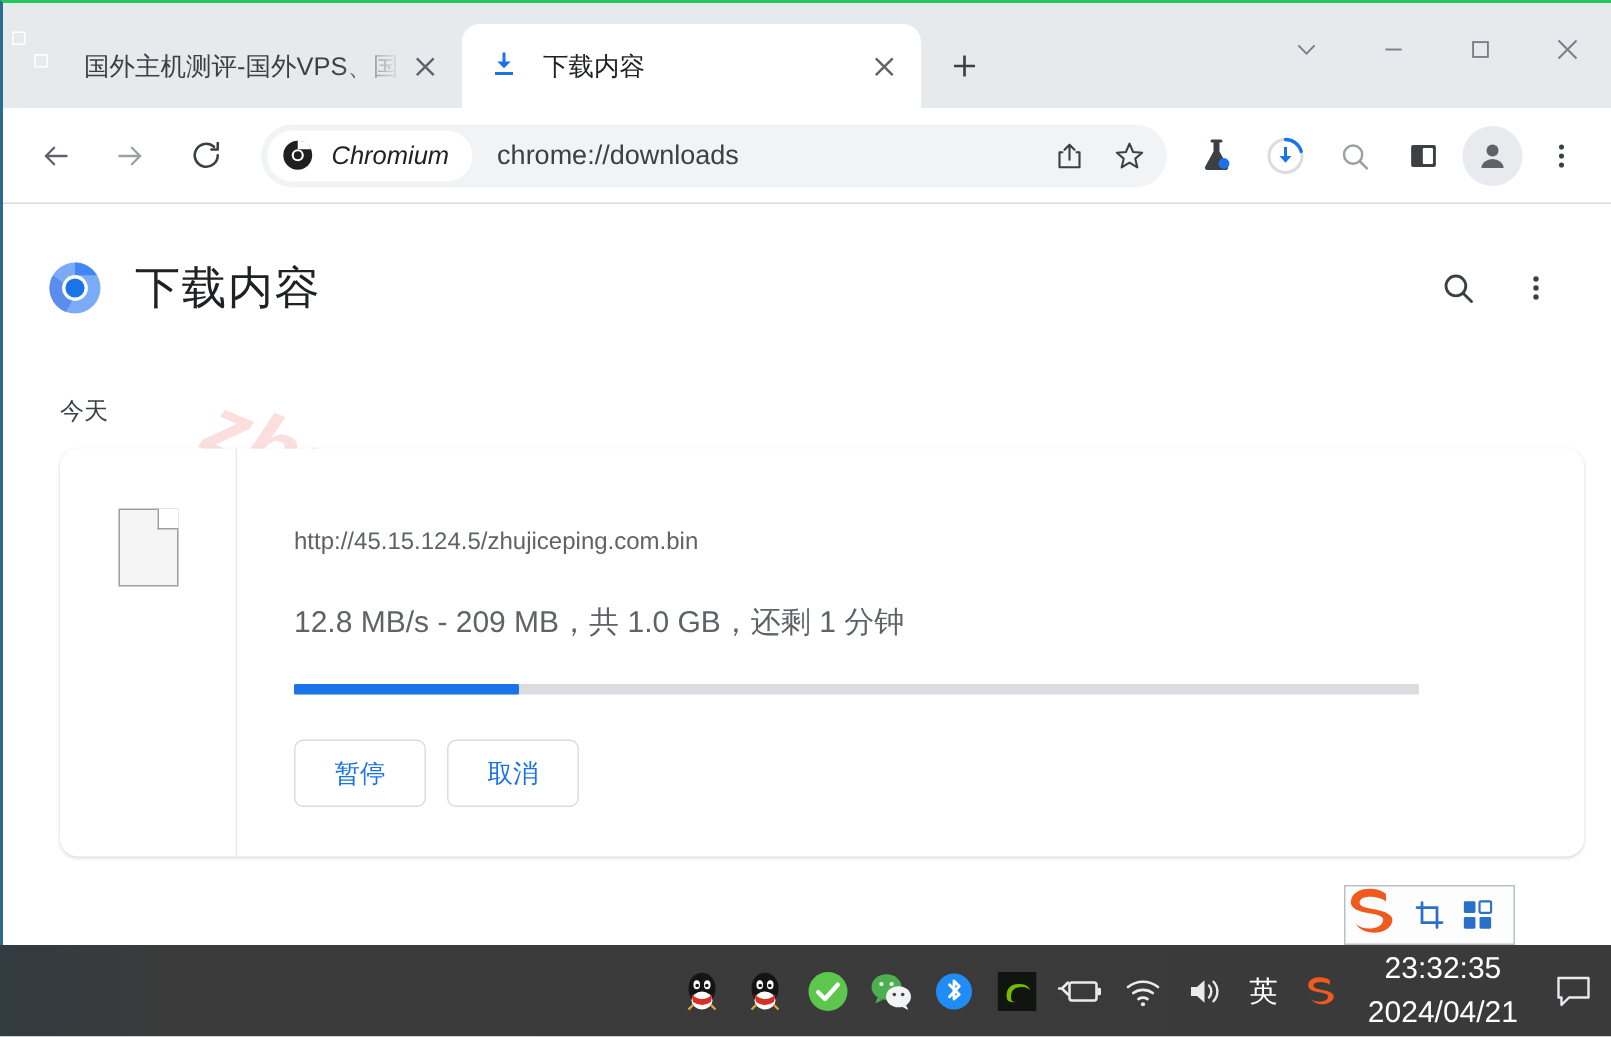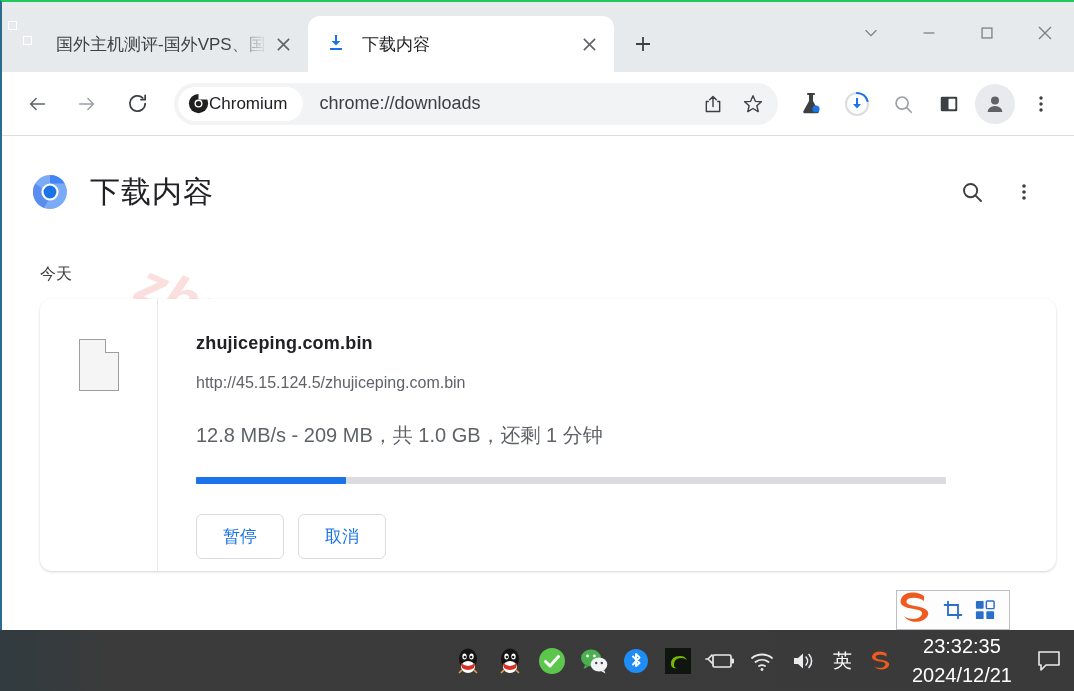--- a/index.html
+++ b/index.html
@@ -39,22 +39,22 @@
   .wincontrols { position: absolute; right: 0; top: 0; height: 62px; display: flex; align-items: center; }
   .wc { width: 58px; height: 46px; display: flex; align-items: center; justify-content: center; color: #7a7f85; }
 
   
   .toolbar { height: 64px; background: #ffffff; display: flex; align-items: center; padding: 0 10px;
              border-bottom: 1px solid #dadce0; }
   .nav-btn { width: 42px; height: 42px; display: flex; align-items: center; justify-content: center;
              border-radius: 50%; color: #5f6368; flex: 0 0 42px; margin: 0 4px; }
   .omnibox { flex: 1; height: 42px; background: #f1f3f4; border-radius: 21px; display: flex; align-items: center;
              margin: 0 10px 0 12px; padding-right: 6px; position: relative; }
-  .chrome-chip { display: flex; align-items: center; gap: 0; height: 34px; background: #ffffff;
-                 border-radius: 17px; padding: 0 16px 0 10px; margin-left: 4px; }
+  .chrome-chip { display: flex; align-items: center; gap: 12px; height: 34px; background: #ffffff;
+                 border-radius: 17px; padding: 0 16px 0 10px; margin-left: 4px; font-style: italic; }
   .chip-label { font-size: 17px; color: #202124; }
   .omni-url { font-size: 18px; color: #3c4043; margin-left: 16px; flex: 1; white-space: nowrap; overflow: hidden; }
   .omni-actions { display: flex; align-items: center; gap: 2px; }
   .omni-ico { width: 38px; height: 38px; display: flex; align-items: center; justify-content: center;
               border-radius: 50%; color: #3c4043; }
   .tb-ico { width: 40px; height: 40px; display: flex; align-items: center; justify-content: center;
             border-radius: 50%; color: #3c4043; margin: 0 3px; flex: 0 0 40px; }
   .avatar { background: #e8eaed; }
 
   
@@ -297,21 +297,20 @@
         </span>
       </div>
 
       <div class="today-label">今天</div>
 
       <div class="dl-card">
         <div class="dl-iconcol">
           <span class="file-glyph"></span>
         </div>
         <div class="dl-body">
-          <div class="dl-name">zhujiceping.com.bin</div>
           <div class="dl-url">http://45.15.124.5/zhujiceping.com.bin</div>
           <div class="dl-status">12.8 MB/s - 209 MB，共 1.0 GB，还剩 1 分钟</div>
           <div class="progress-track" style="background: rgb(218, 220, 224);">
             <div class="progress-fill" id="progress-fill" style="width: 20%; background: rgb(26, 115, 232);"></div>
           </div>
           <div class="dl-buttons">
             <button class="dl-btn">暂停</button>
             <button class="dl-btn">取消</button>
           </div>
         </div>
@@ -434,21 +433,21 @@
 
       <span class="tray-ico">
         <svg width="26" height="26" viewBox="0 0 42 42">
           <path d="M30 9 C24 4 10 4 7 12 C4.5 19 13 21 20 22 C27 23 30 25 27 29 C24 33 14 33 10 29
                    C14 36 28 37 33 30 C38 23 28 20 21 19 C14 18 11 16 13 13 C15 10 25 10 30 14 Z" fill="#f05a1e"></path>
         </svg>
       </span>
 
       <div class="clock">
         <div>23:32:35</div>
-        <div>2024/12/21</div>
+        <div>2024/04/21</div>
       </div>
 
       <span class="notif">
         <svg width="26" height="26" viewBox="0 0 26 26">
           <path d="M3 4 H23 V17 H10 L5 22 V17 H3 Z" stroke="#e8eaed" stroke-width="1.6" fill="none" stroke-linejoin="round"></path>
         </svg>
       </span>
     </div>
   </div>
 </div>

